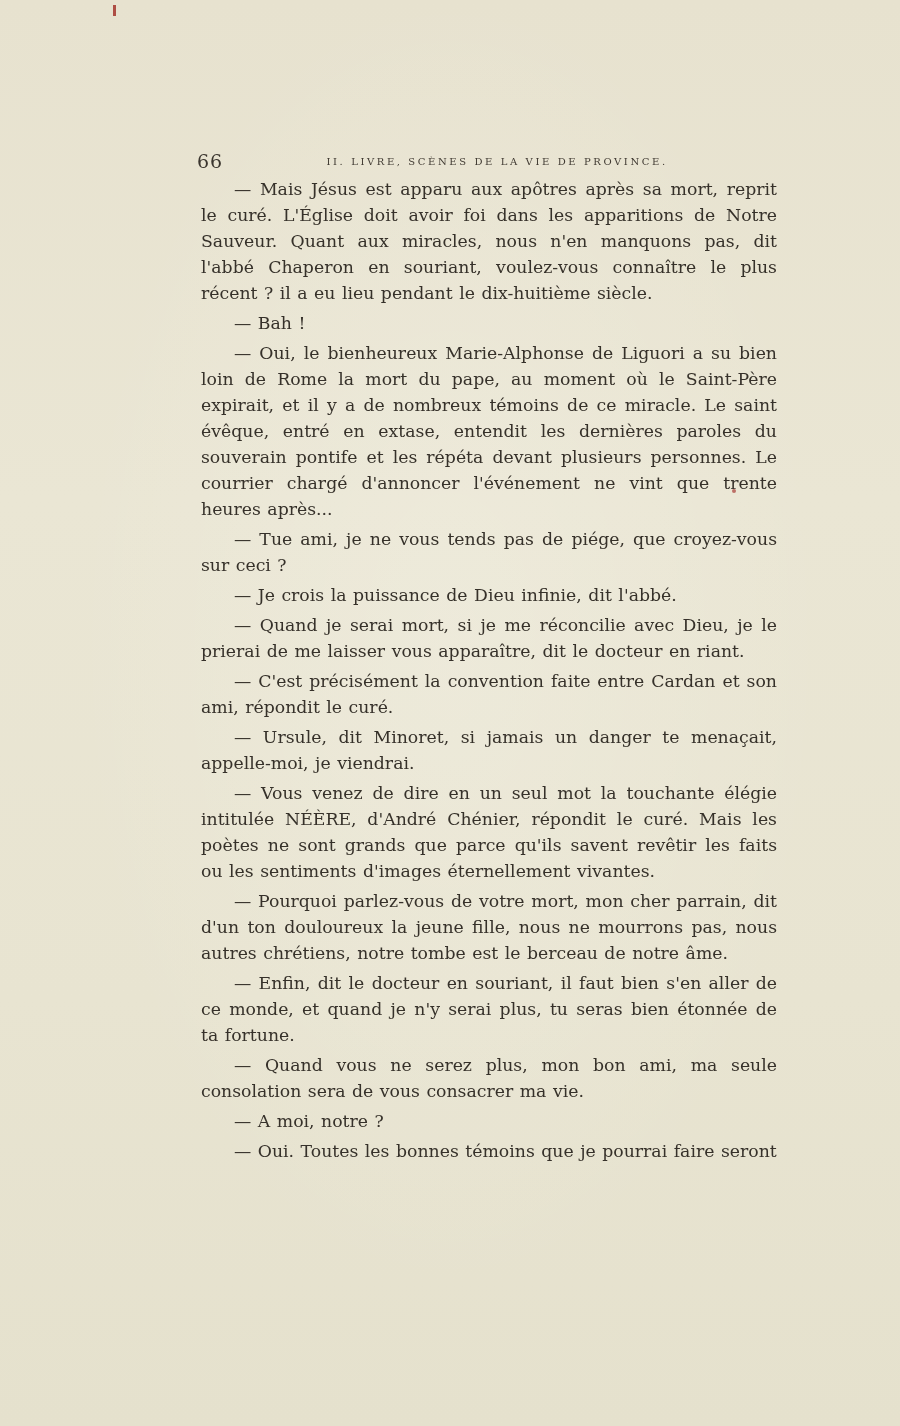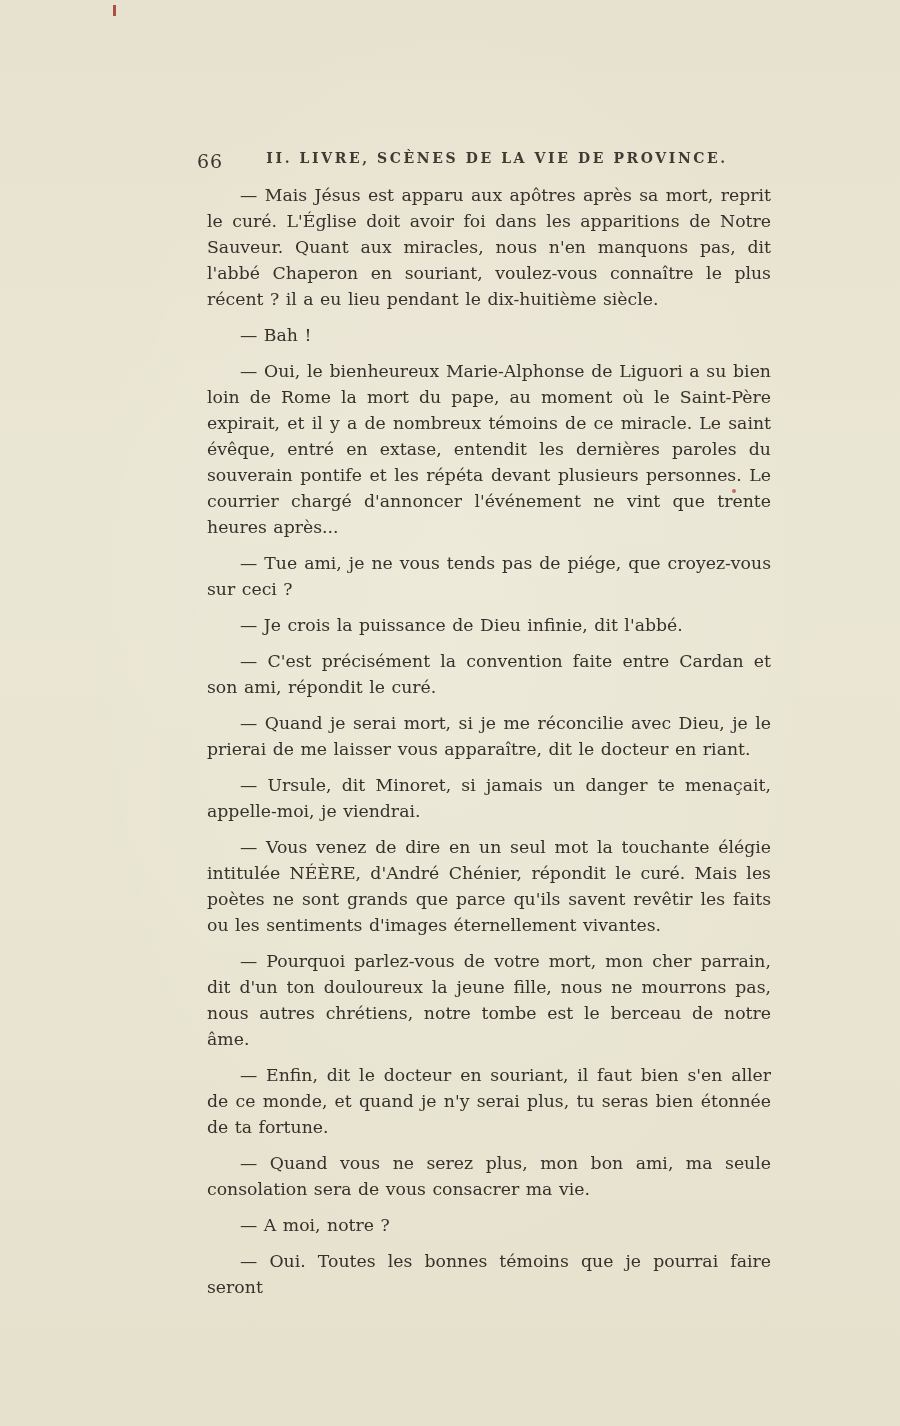--- a/index.html
+++ b/index.html
@@ -22,40 +22,40 @@
     color: #38332c;
   }
   .text-block {
     position: absolute;
     left: 197px;
     top: 150px;
     width: 584px;
   }
   .page-header {
     display: flex;
-    align-items: flex-start;
+    align-items: center;
     margin-bottom: 4px;
     white-space: nowrap;
   }
   .page-number {
     font-size: 19px;
     letter-spacing: 1px;
     color: #3a352e;
   }
   .running-title {
     flex: 1;
     text-align: center;
-    font-size: 14px;
-    font-weight: bold;
+    font-size: 10px;
+    font-weight: normal;
     letter-spacing: 2.6px;
     color: #403a32;
     padding-right: 10px;
   }
   .body-text p {
-    margin: 10px;
+    margin: 4px;
     padding: 0;
     text-indent: 33px;
     text-align: justify;
     font-size: 17.3px;
     line-height: 26px;
     color: #36312a;
     word-spacing: 1px;
   }
   
   .scan-mark-top {
@@ -92,22 +92,22 @@
       <span class="page-number">66</span>
       <span class="running-title">II. LIVRE, SCÈNES DE LA VIE DE PROVINCE.</span>
     </div>
 
     <div class="body-text">
       <p>— Mais Jésus est apparu aux apôtres après sa mort, reprit le curé. L'Église doit avoir foi dans les apparitions de Notre Sauveur. Quant aux miracles, nous n'en manquons pas, dit l'abbé Chaperon en souriant, voulez-vous connaître le plus récent ? il a eu lieu pendant le dix-huitième siècle.</p>
       <p>— Bah !</p>
       <p>— Oui, le bienheureux Marie-Alphonse de Liguori a su bien loin de Rome la mort du pape, au moment où le Saint-Père expirait, et il y a de nombreux témoins de ce miracle. Le saint évêque, entré en extase, entendit les dernières paroles du souverain pontife et les répéta devant plusieurs personnes. Le courrier chargé d'annoncer l'événement ne vint que trente heures après...</p>
       <p>— Tue ami, je ne vous tends pas de piége, que croyez-vous sur ceci ?</p>
       <p>— Je crois la puissance de Dieu infinie, dit l'abbé.</p>
+      <p>— Quand je serai mort, si je me réconcilie avec Dieu, je le prierai de me laisser vous apparaître, dit le docteur en riant.</p>
       <p>— C'est précisément la convention faite entre Cardan et son ami, répondit le curé.</p>
-      <p>— Quand je serai mort, si je me réconcilie avec Dieu, je le prierai de me laisser vous apparaître, dit le docteur en riant.</p>
       <p>— Ursule, dit Minoret, si jamais un danger te menaçait, appelle-moi, je viendrai.</p>
       <p>— Vous venez de dire en un seul mot la touchante élégie intitulée NÉÈRE, d'André Chénier, répondit le curé. Mais les poètes ne sont grands que parce qu'ils savent revêtir les faits ou les sentiments d'images éternellement vivantes.</p>
       <p>— Pourquoi parlez-vous de votre mort, mon cher parrain, dit d'un ton douloureux la jeune fille, nous ne mourrons pas, nous autres chrétiens, notre tombe est le berceau de notre âme.</p>
       <p>— Enfin, dit le docteur en souriant, il faut bien s'en aller de ce monde, et quand je n'y serai plus, tu seras bien étonnée de ta fortune.</p>
       <p>— Quand vous ne serez plus, mon bon ami, ma seule consolation sera de vous consacrer ma vie.</p>
       <p>— A moi, notre ?</p>
       <p>— Oui. Toutes les bonnes témoins que je pourrai faire seront</p>
     </div>
 
   </div>

